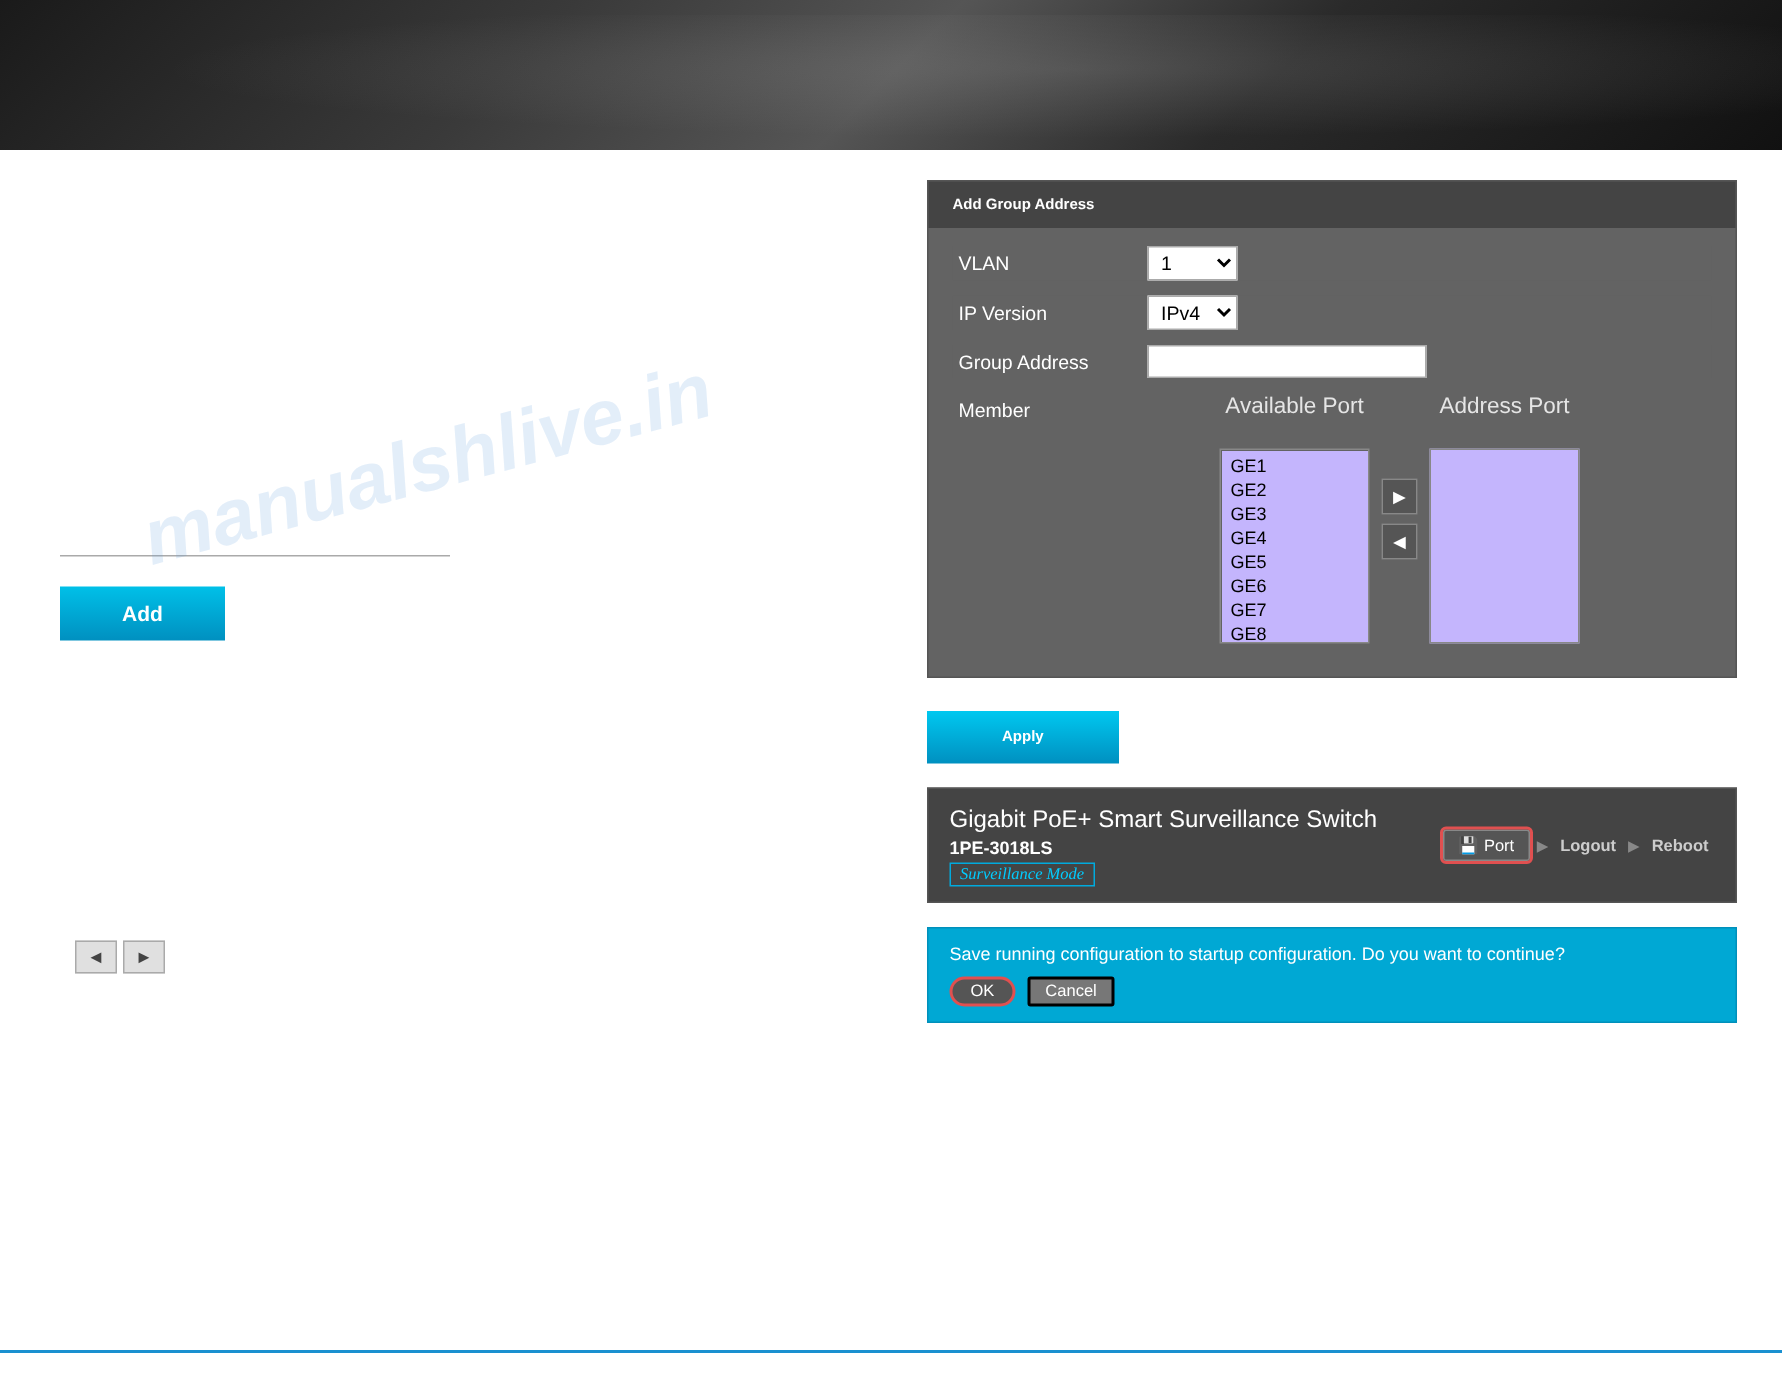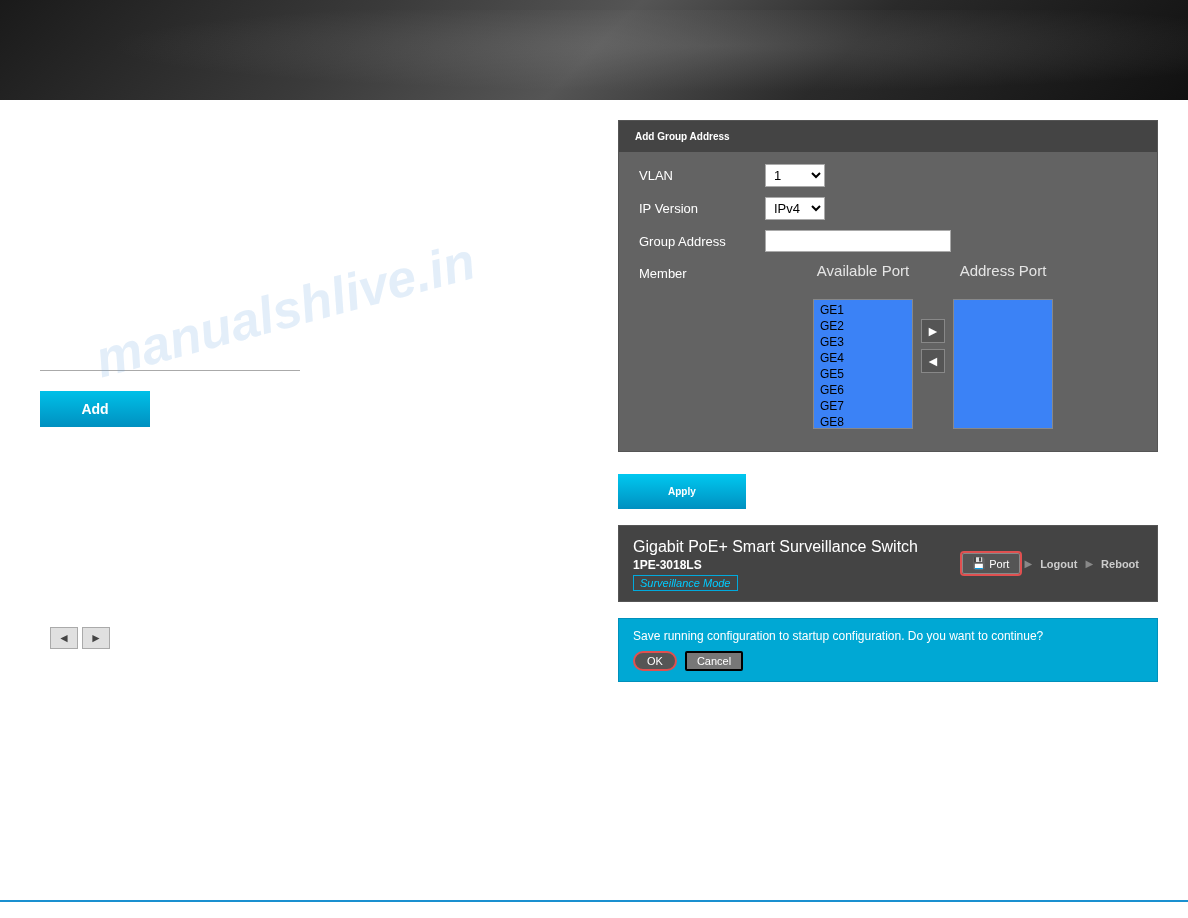--- a/index.html
+++ b/index.html
@@ -163,21 +163,21 @@
     }
     .port-column-label {
       color: #e5e5e5;
       font-size: 15px;
       margin-bottom: 20px;
       text-align: center;
     }
     .port-list {
       width: 100px;
       height: 130px;
-      background: #3b82f6;
+      background: #c4b5fd;
       border: 1px solid #888;
       font-size: 12px;
       overflow-y: auto;
       padding: 2px;
       list-style: none;
     }
     .port-list li {
       padding: 1px 4px;
       cursor: default;
       color: #000;
@@ -239,20 +239,21 @@
       font-weight: bold;
     }
     .surveillance-mode {
       color: #00ccff;
       font-size: 11px;
       font-style: italic;
       border: 1px solid #00aadd;
       padding: 1px 6px;
       margin-top: 3px;
       display: inline-block;
+      font-family: Liberation Serif, serif;
     }
     .device-actions {
       display: flex;
       align-items: center;
       gap: 4px;
     }
     .save-btn-device {
       background: #555;
       border: 1px solid #888;
       color: #fff;

